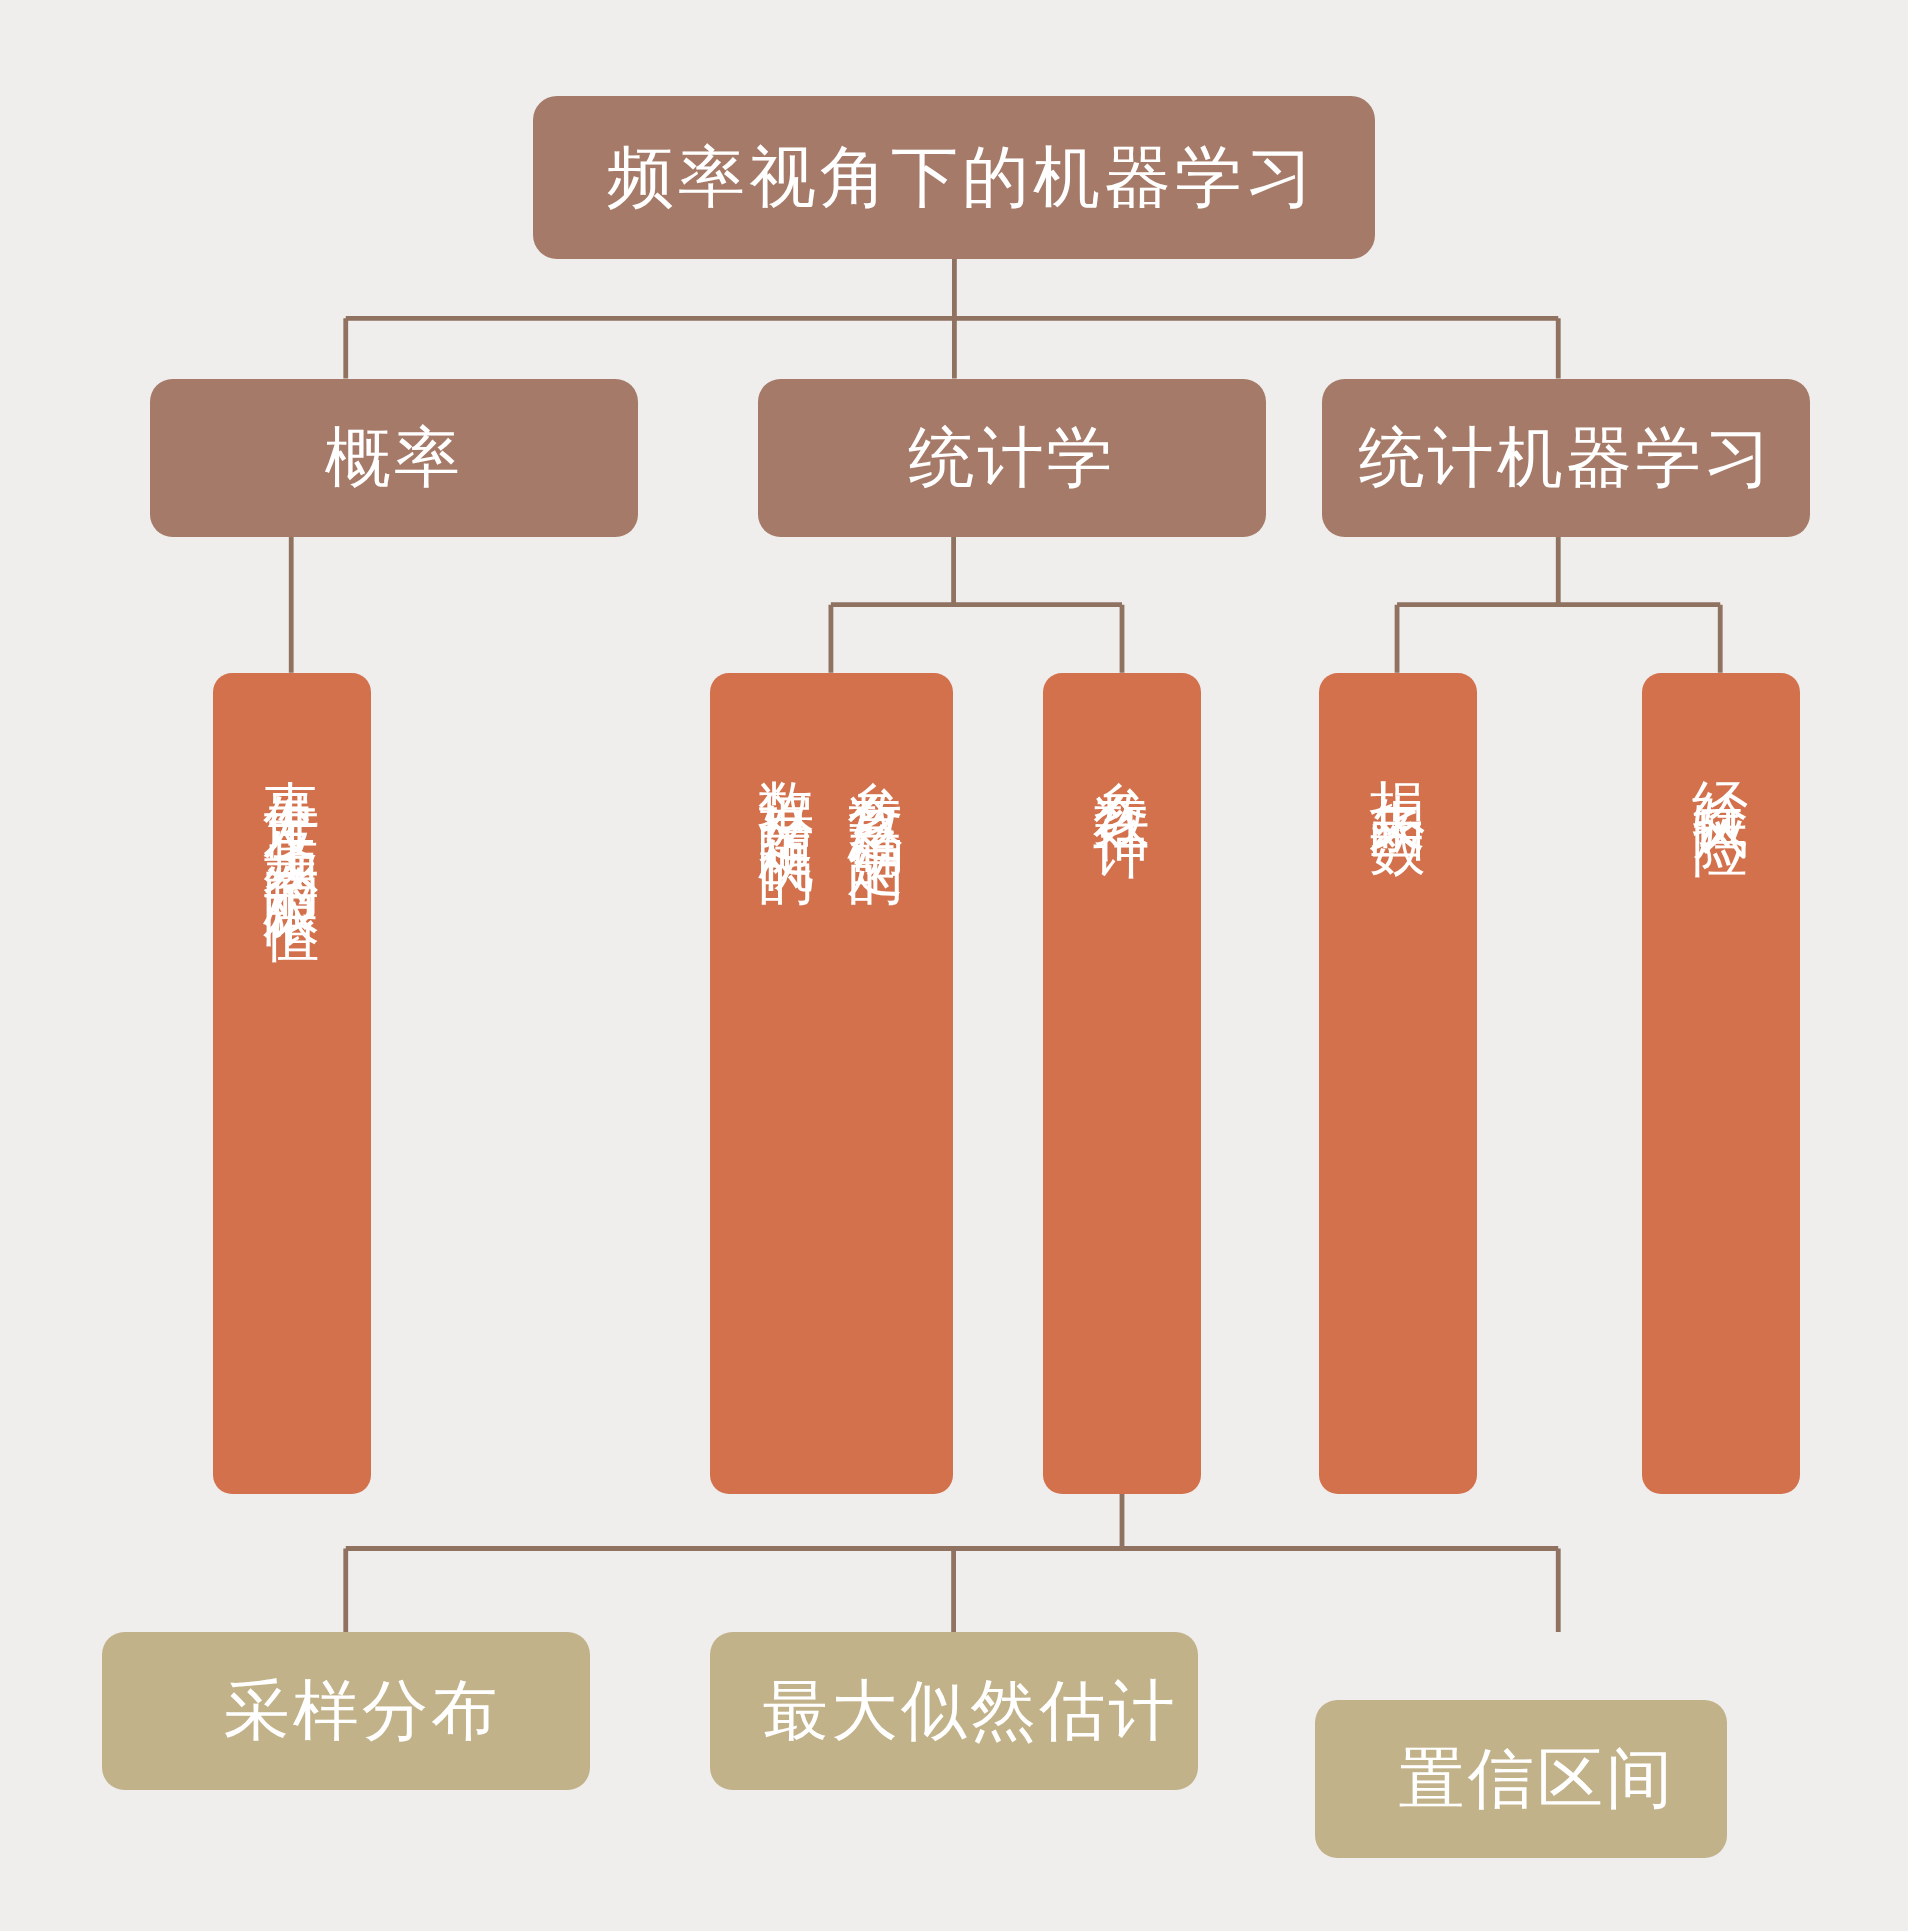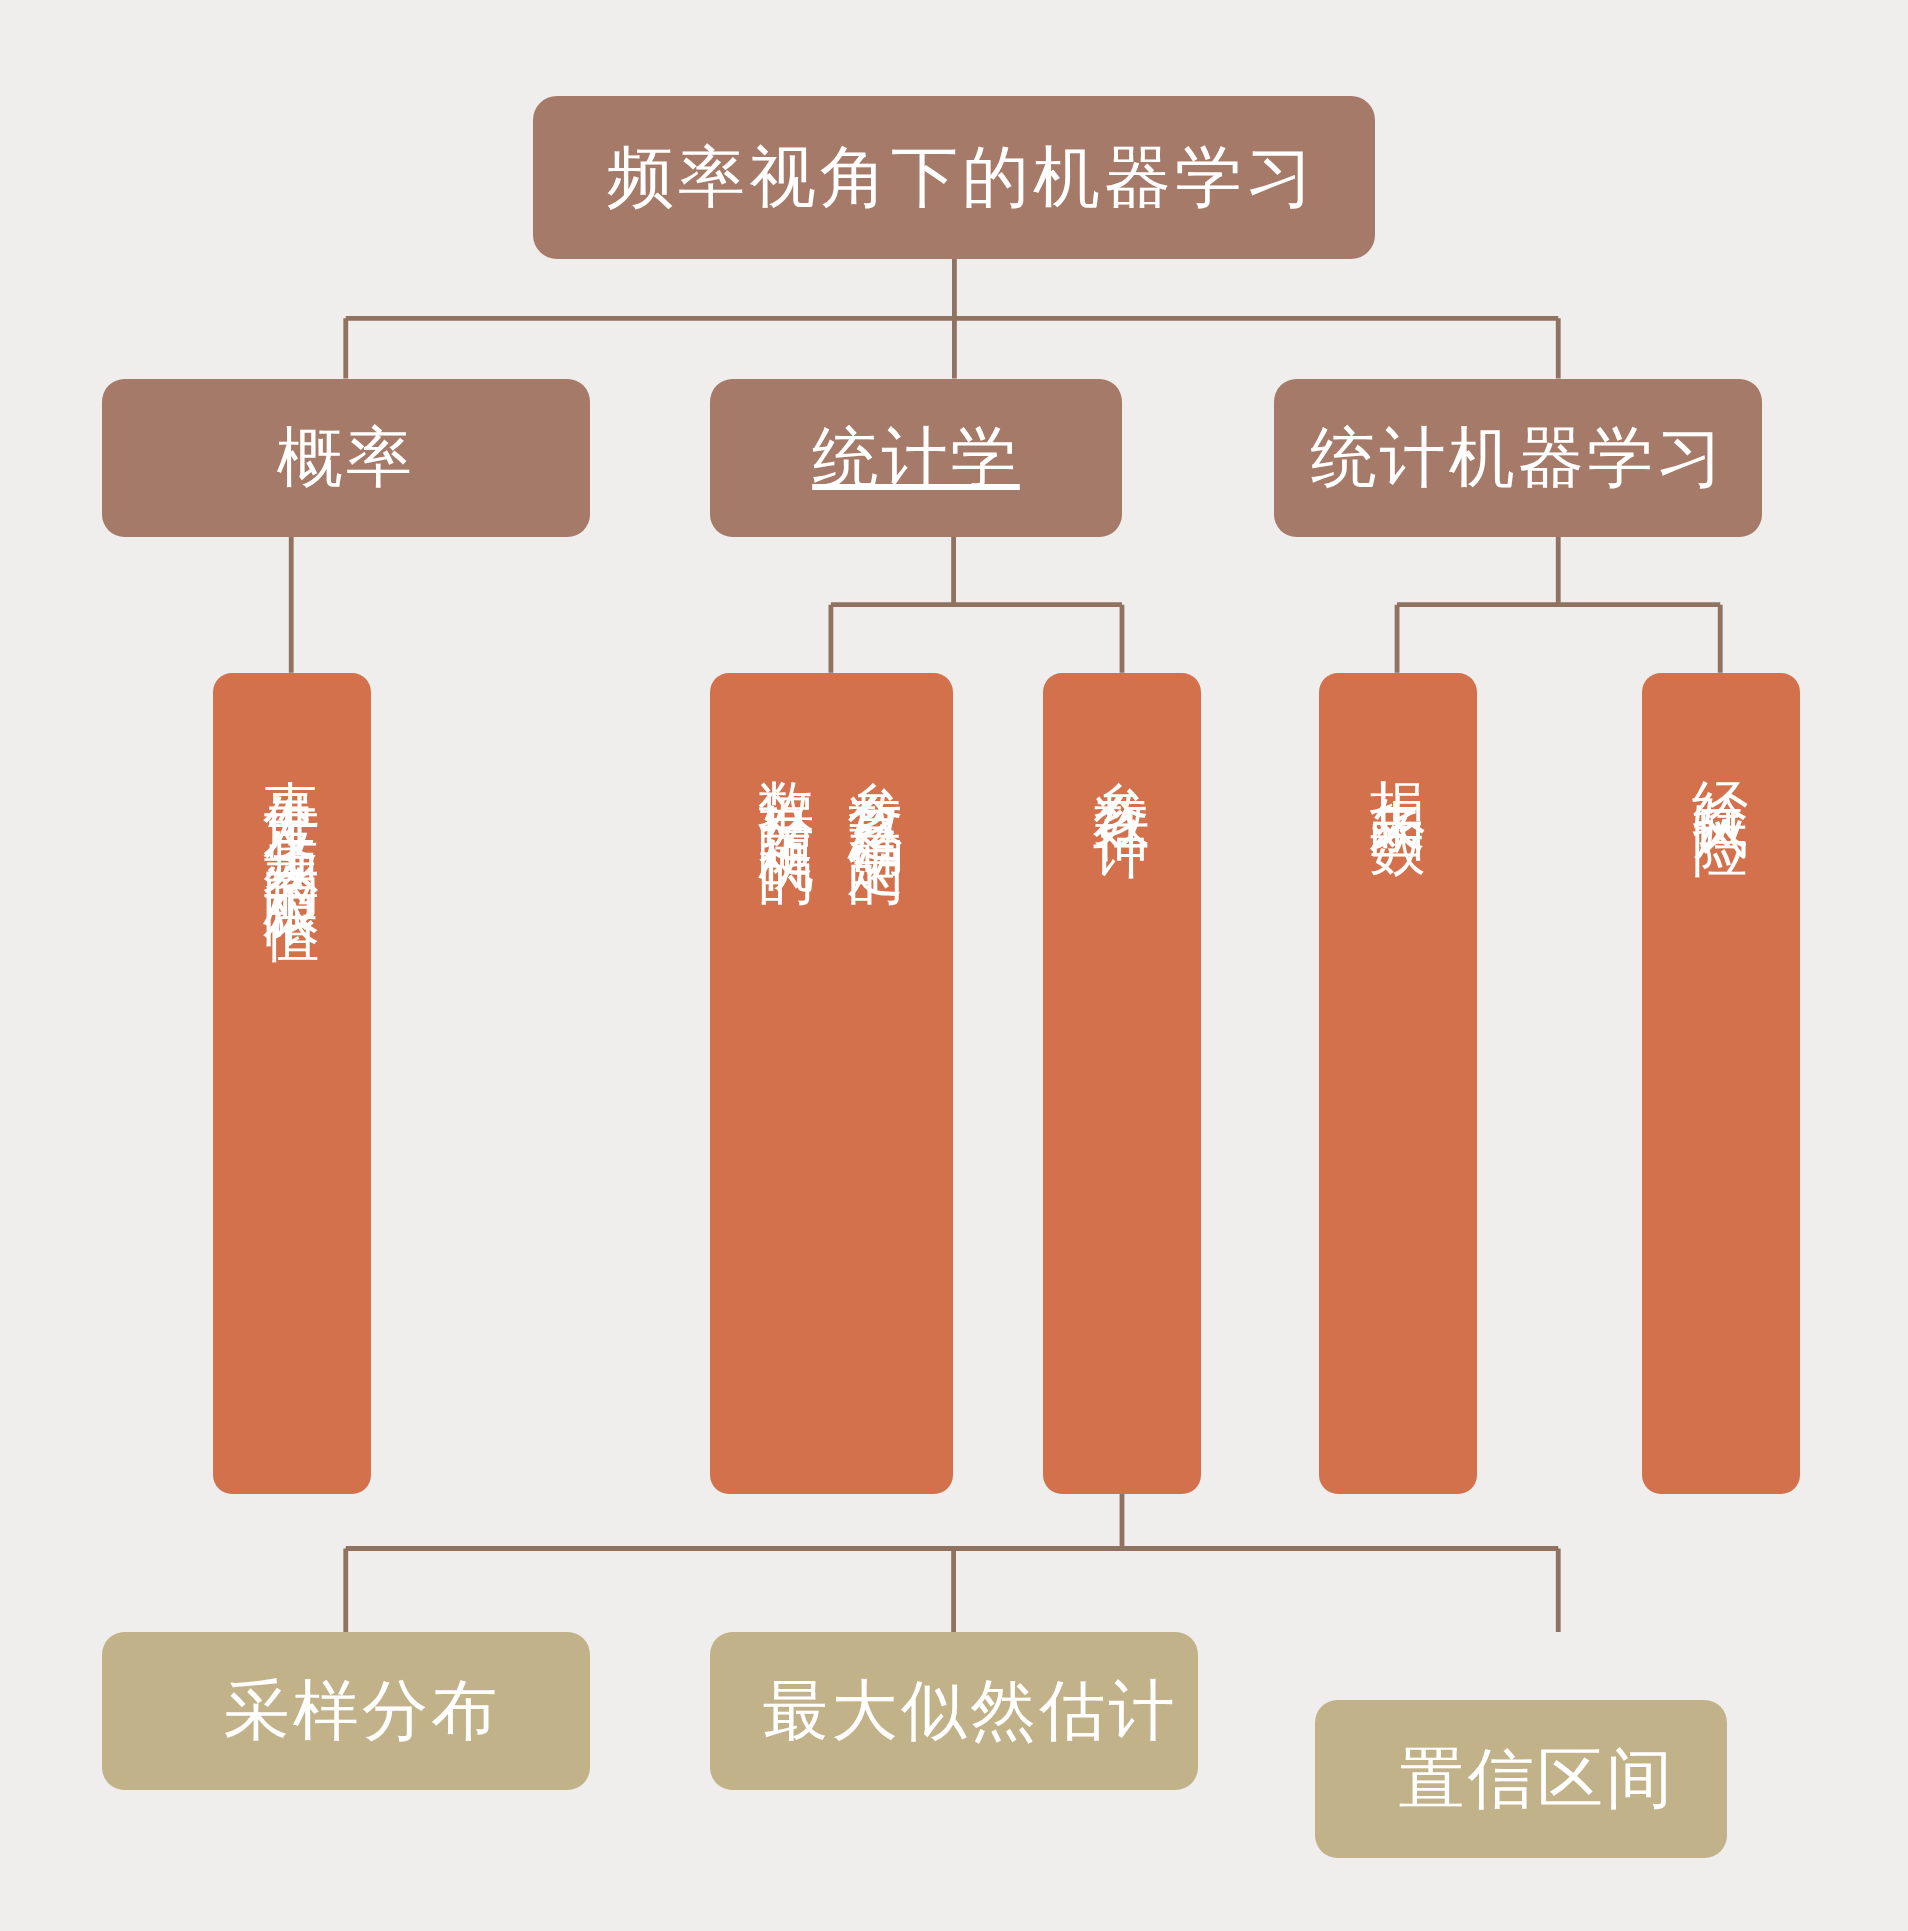--- a/index.html
+++ b/index.html
@@ -40,21 +40,21 @@
     align-items:center;
     justify-content:center;
     text-align:center;
   }
   .hbox{
     border-radius:22.5px;
     font-size:66px;
     letter-spacing:3.2px;
     height:158px;
   }
-  .brown{background:var(--node-brown);}
+  .brown{background:var(--node-brown);margin-left:48px;}
   .tan{background:var(--node-tan);padding-left:32px;}
   .root{
     border-radius:24px;
     background:var(--node-brown);
     font-size:67px;
     letter-spacing:4px;
     height:163px;
     padding-left:16px;
   }
   .vbox{
@@ -87,21 +87,21 @@
     <path d="M1399 1862 L1399 1931 M431 1931 L1943 1931 M431 1931 L431 2035 M1189 1931 L1189 2035 M1943 1931 L1943 2035"></path>
   </svg>
 
   <div class="node root" style="left:533px;top:96px;width:842px;">
     <span>频率视角下的机器学习</span>
   </div>
 
   <div class="node hbox brown" style="left:102px;top:379px;width:488px;">
     <span>概率</span>
   </div>
-  <div class="node hbox brown" style="left:710px;top:379px;width:412px;text-decoration:underline;">
+  <div class="node hbox brown" style="left:710px;top:379px;width:508px;">
     <span>统计学</span>
   </div>
   <div class="node hbox brown" style="left:1274px;top:379px;width:488px;">
     <span>统计机器学习</span>
   </div>
 
   <div class="node vbox" style="left:213px;width:158px;">
     <span class="vtext">事件发生频率的极限值</span>
   </div>
   <div class="node vbox" style="left:710px;width:243px;">

